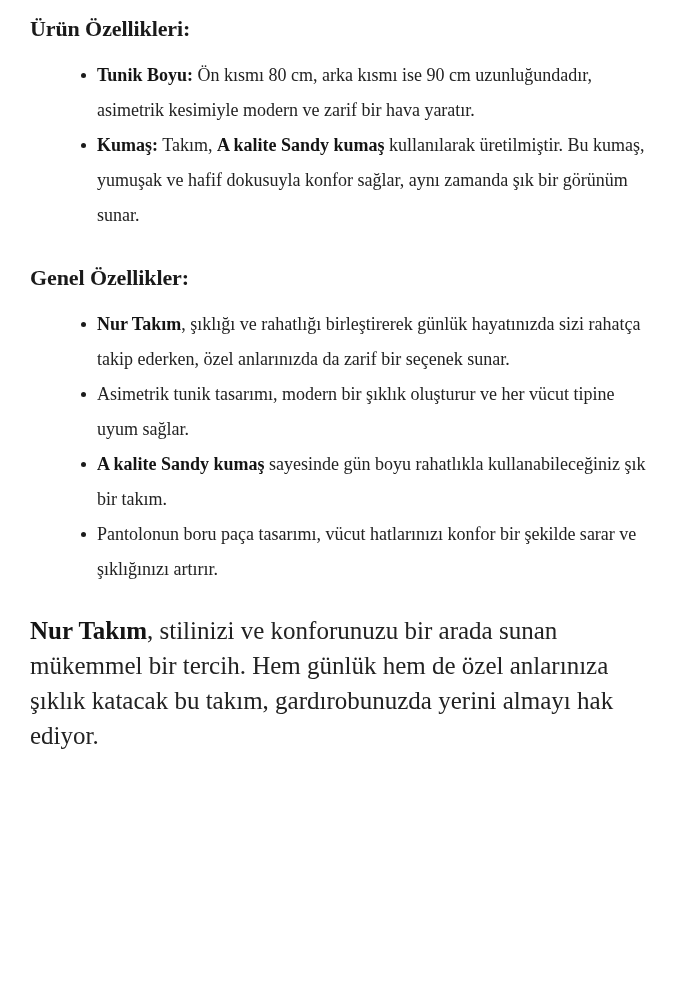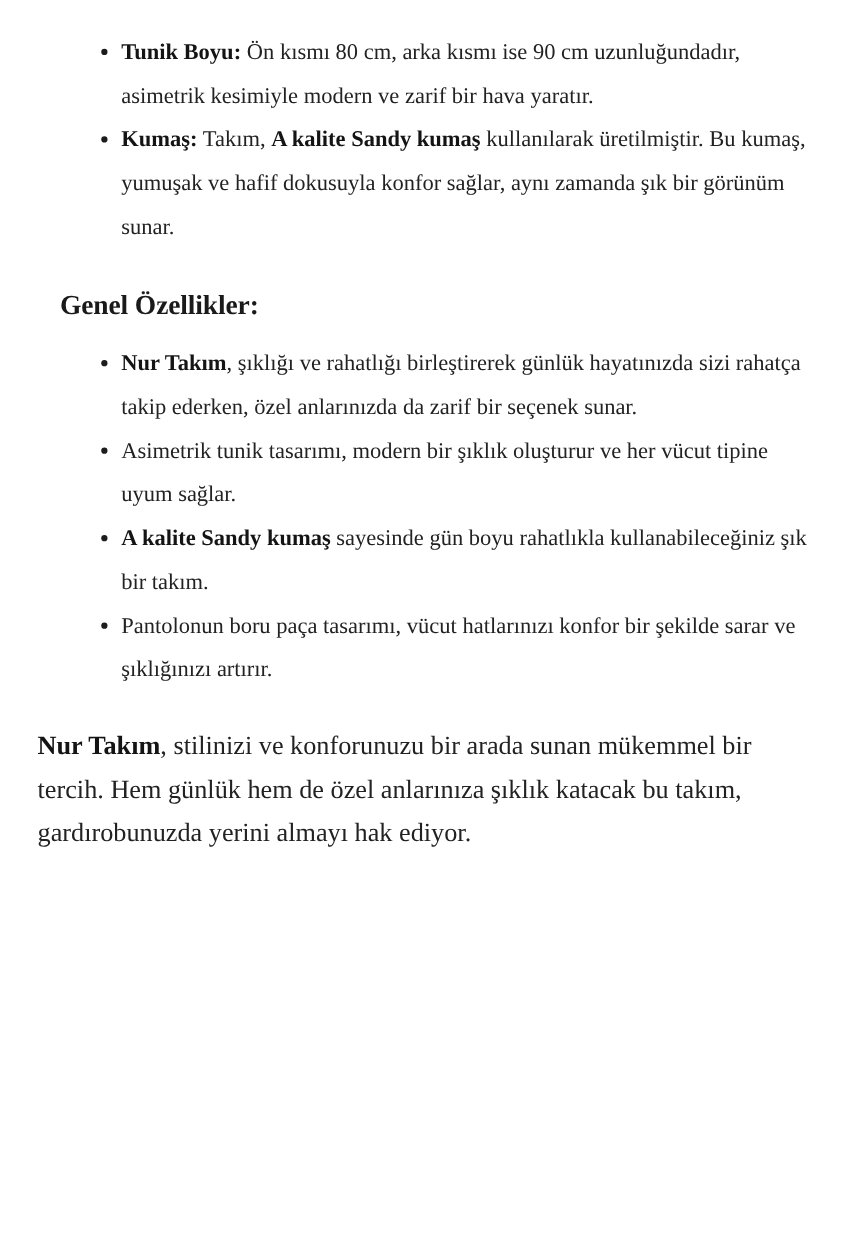--- a/index.html
+++ b/index.html
@@ -28,21 +28,20 @@
     line-height: 30px;
     color: #1a1a1a;
     margin: 0;
     letter-spacing: -0.1px;
   }
   .heading-top {
     margin-top: 4px;
   }
   .heading-second {
     margin-top: 30px;
-    margin-left: 18px;
   }
   ul.feature-list {
     list-style: none;
     margin: 14px 0 0 0;
     padding: 0;
   }
   ul.feature-list li {
     position: relative;
     padding-left: 67px;
     font-size: 18px;
@@ -58,32 +57,33 @@
     width: 5px;
     height: 5px;
     border-radius: 50%;
     background: #1c1c1c;
   }
   .lead {
     font-weight: bold;
     color: #141414;
   }
   .closing-paragraph {
-    font-size: 21px;
+    font-size: 25px;
     line-height: 35px;
     color: #222222;
     margin: 26px 0 4px 0;
     padding: 0;
   }
 </style>
 </head>
 <body>
 
 <div class="page">
 
+  <h2 class="section-heading heading-top">Ürün Özellikleri:</h2>
 
   <ul class="feature-list">
 
     <li>
       <span class="lead">Tunik Boyu:</span><span> Ön kısmı 80 cm, arka kısmı ise 90 cm uzunluğundadır, asimetrik kesimiyle modern ve zarif bir hava yaratır.</span>
     </li>
 
     <li>
       <span class="lead">Kumaş:</span><span> Takım, </span><span class="lead">A kalite Sandy kumaş</span><span> kullanılarak üretilmiştir. Bu kumaş, yumuşak ve hafif dokusuyla konfor sağlar, aynı zamanda şık bir görünüm sunar.</span>
     </li>

